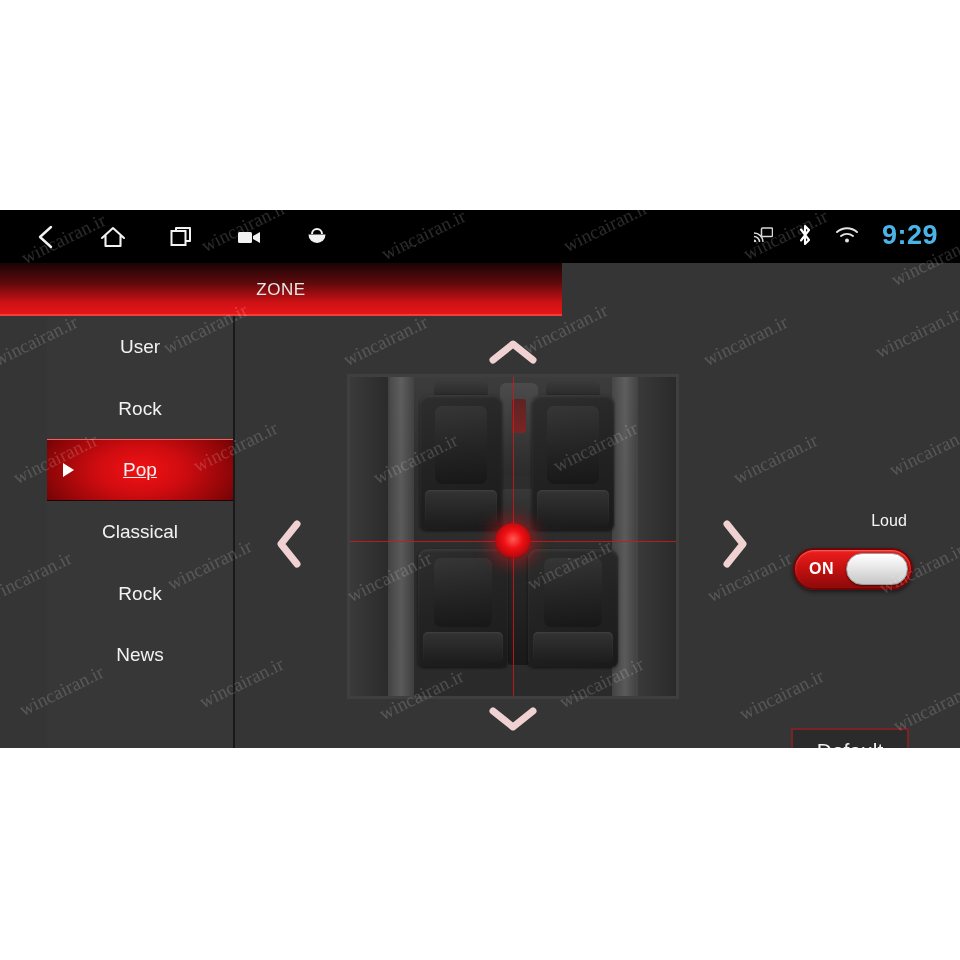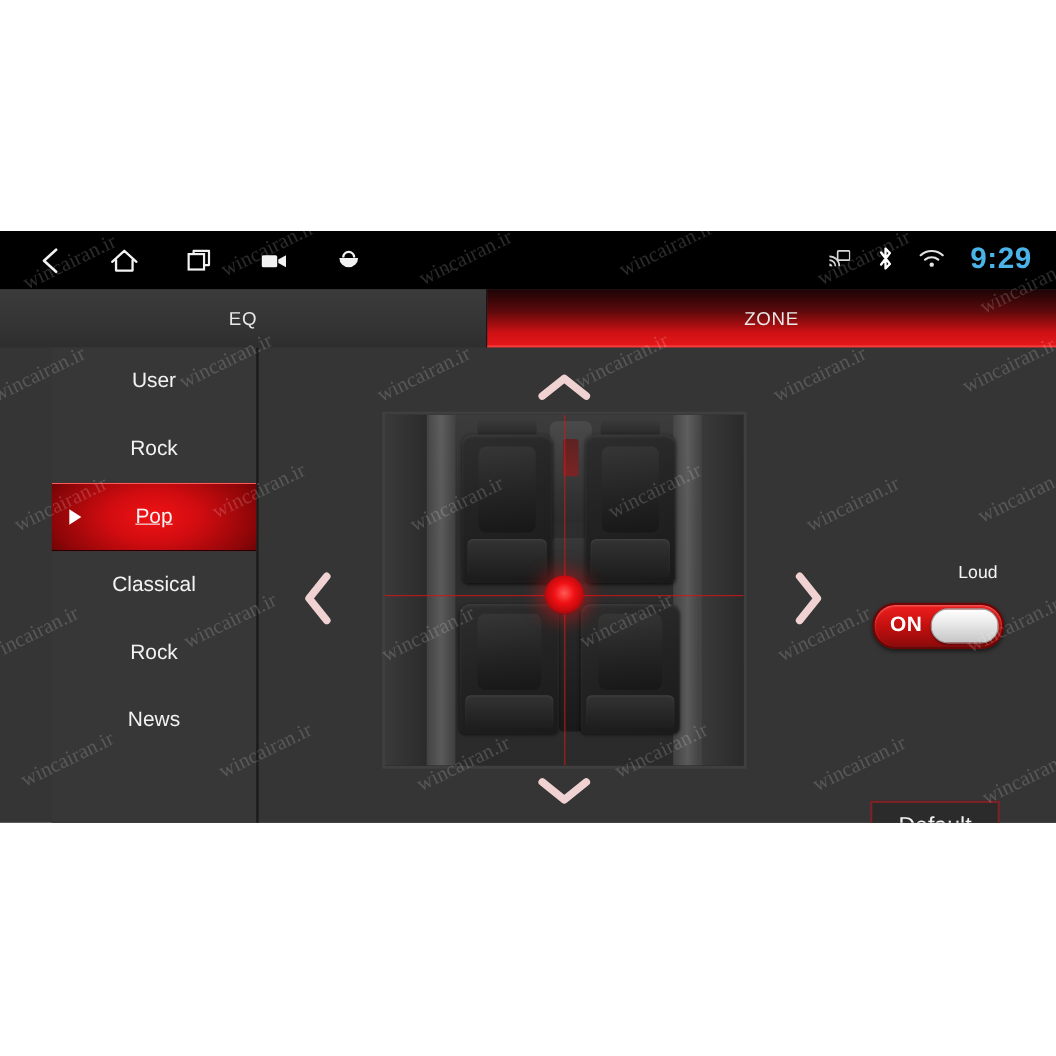--- a/index.html
+++ b/index.html
@@ -238,21 +238,21 @@
   }
   #loud-switch {
     position:absolute; left: 556px; top: 232px;
     width: 120px; height: 42px; border-radius: 21px;
     background: linear-gradient(180deg,#ef1e1e 0%, #c3100f 50%, #8c0a0a 100%);
     border: 2px solid #6d0505;
     box-shadow: inset 0 1px 2px rgba(255,255,255,.35), 0 2px 4px rgba(0,0,0,.55);
     display:flex; align-items:center;
   }
   #loud-on-text {
-    color:#ffffff; font-size: 19px; font-weight: bold;
+    color:#ffffff; font-size: 16px; font-weight: bold;
     margin-left: 14px; letter-spacing:.5px;
   }
   #loud-knob {
     position:absolute; right: 3px; top: 3px;
     width: 62px; height: 32px; border-radius: 16px;
     background: linear-gradient(180deg,#ffffff 0%, #eaeaea 40%, #c6c6c6 100%);
     border: 1px solid #9a9a9a;
     box-shadow: 0 1px 2px rgba(0,0,0,.5);
   }
   #default-btn {
@@ -333,21 +333,20 @@
               <path d="M2 6 a15 15 0 0 1 20 0" fill="none" stroke="#e2e2e2" stroke-width="2" stroke-linecap="round"></path>
               <path d="M6 10 a10 10 0 0 1 12 0" fill="none" stroke="#e2e2e2" stroke-width="2" stroke-linecap="round"></path>
               <circle cx="12" cy="14.6" r="2" fill="#e2e2e2"></circle>
             </svg>
         </span>
         <span id="clock">9:29</span>
       </div>
     </div>
 
     <div id="tabs">
-      <div class="tab tab-eq">EQ</div>
       <div class="tab tab-zone">ZONE</div>
     </div>
 
     <div id="body">
 
       <div id="sidebar">
         <div class="preset">
 
           <span>User</span>
         </div>

